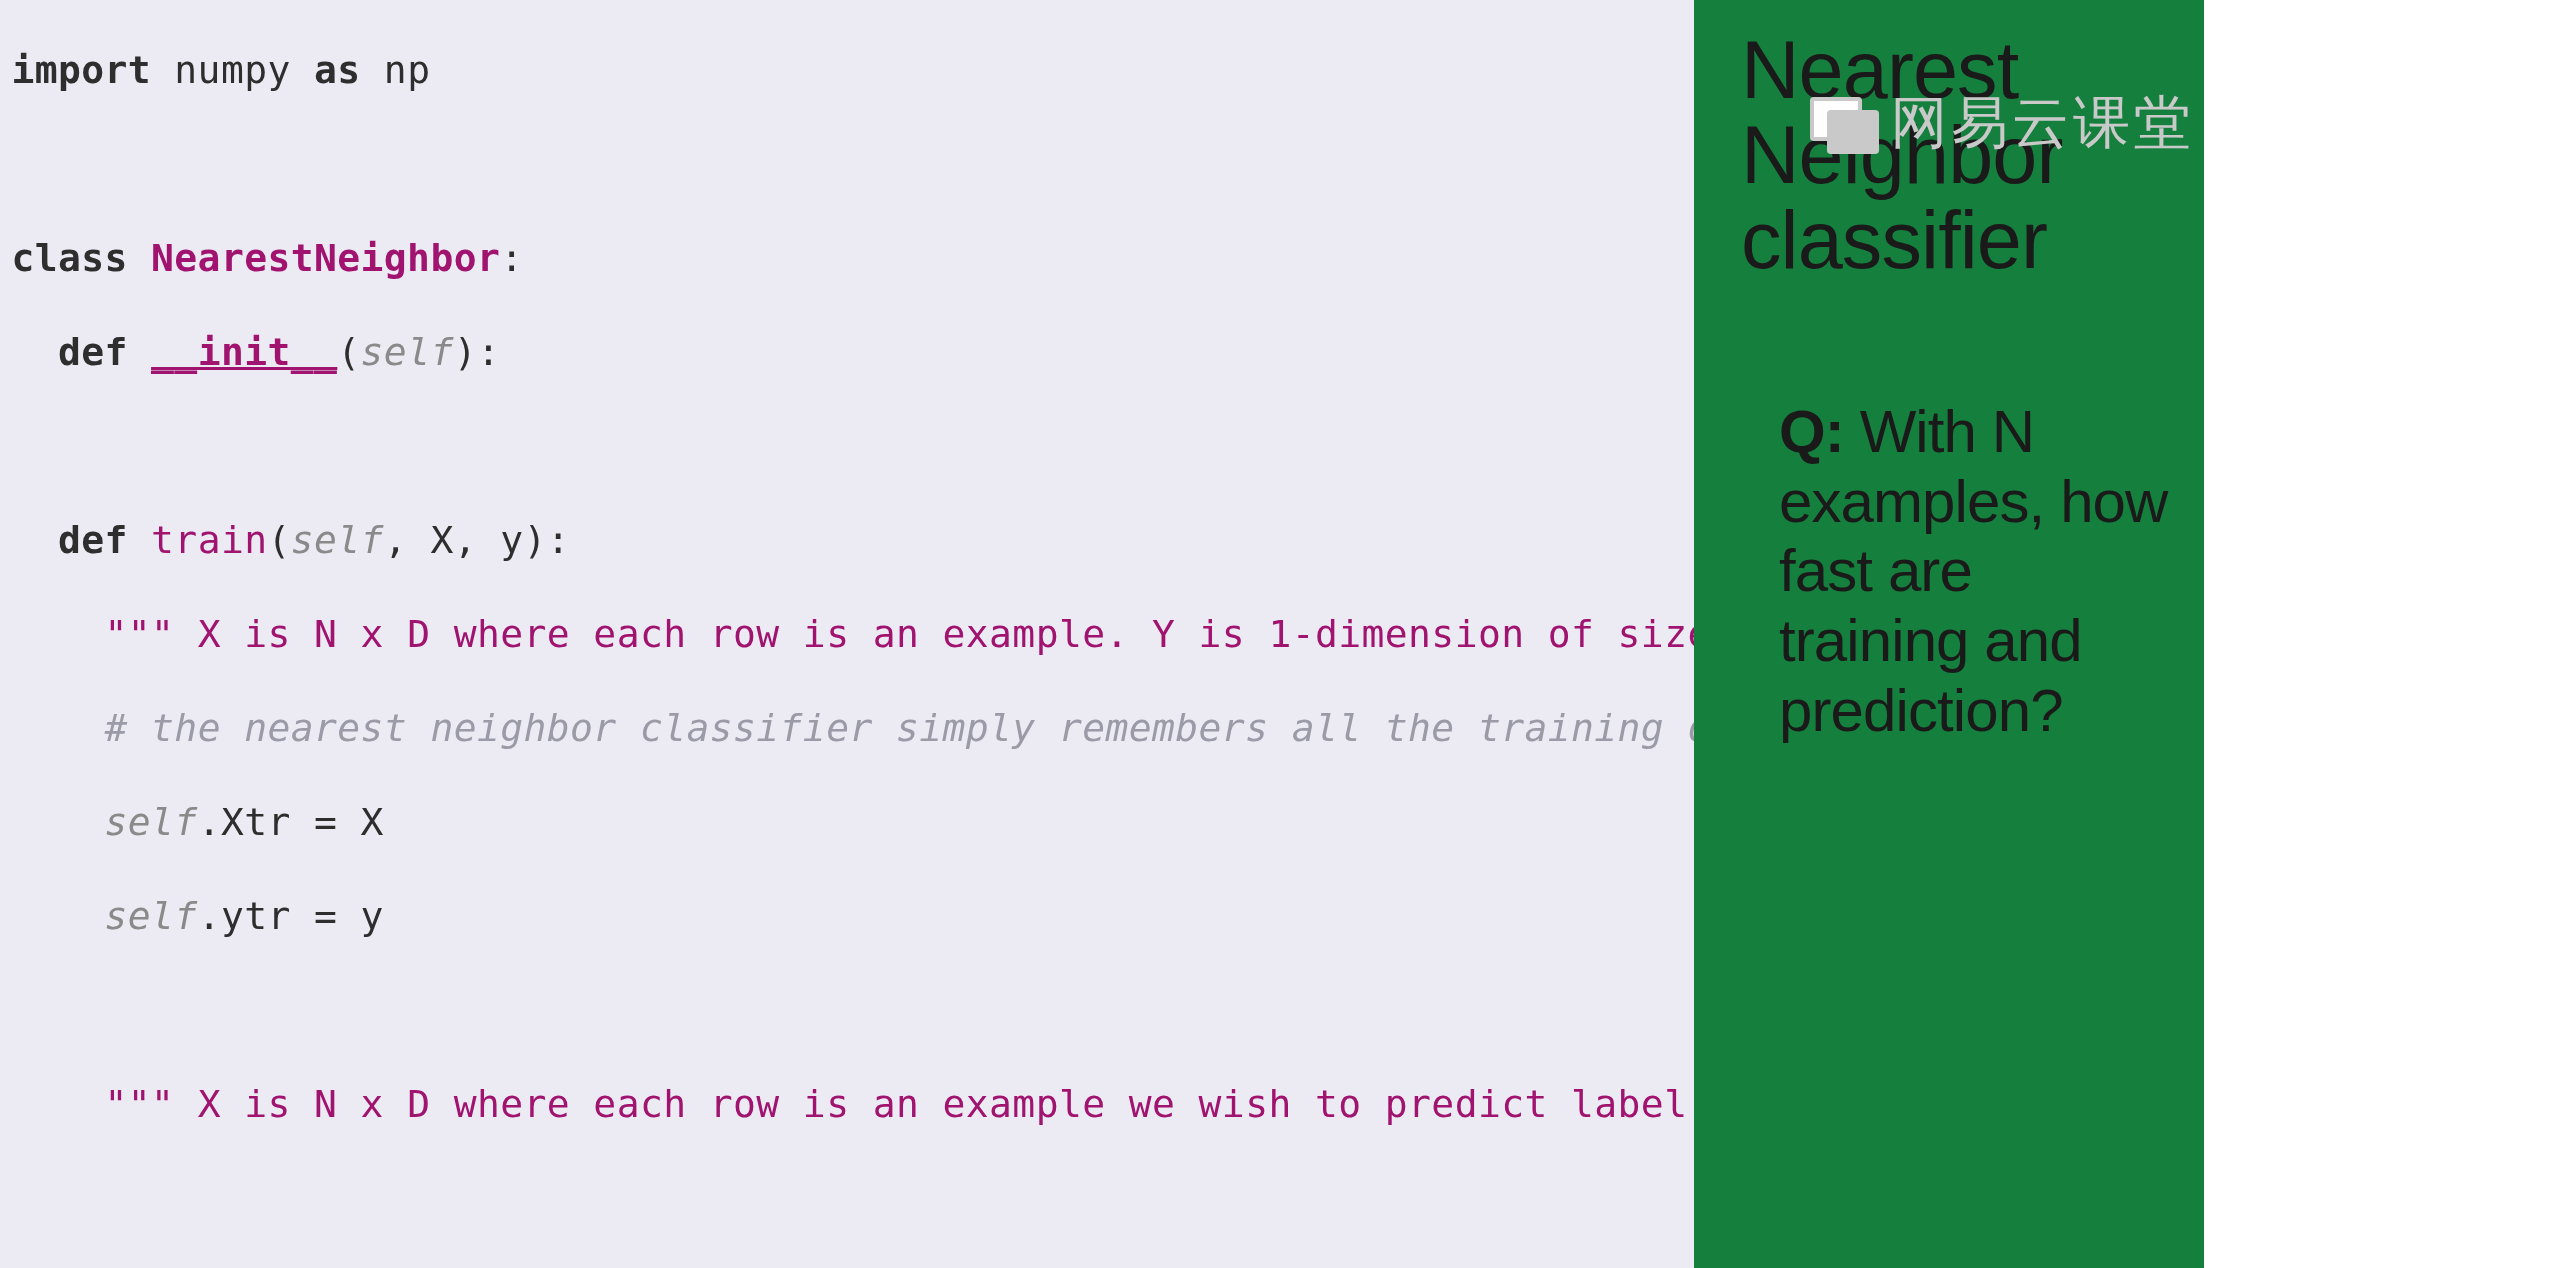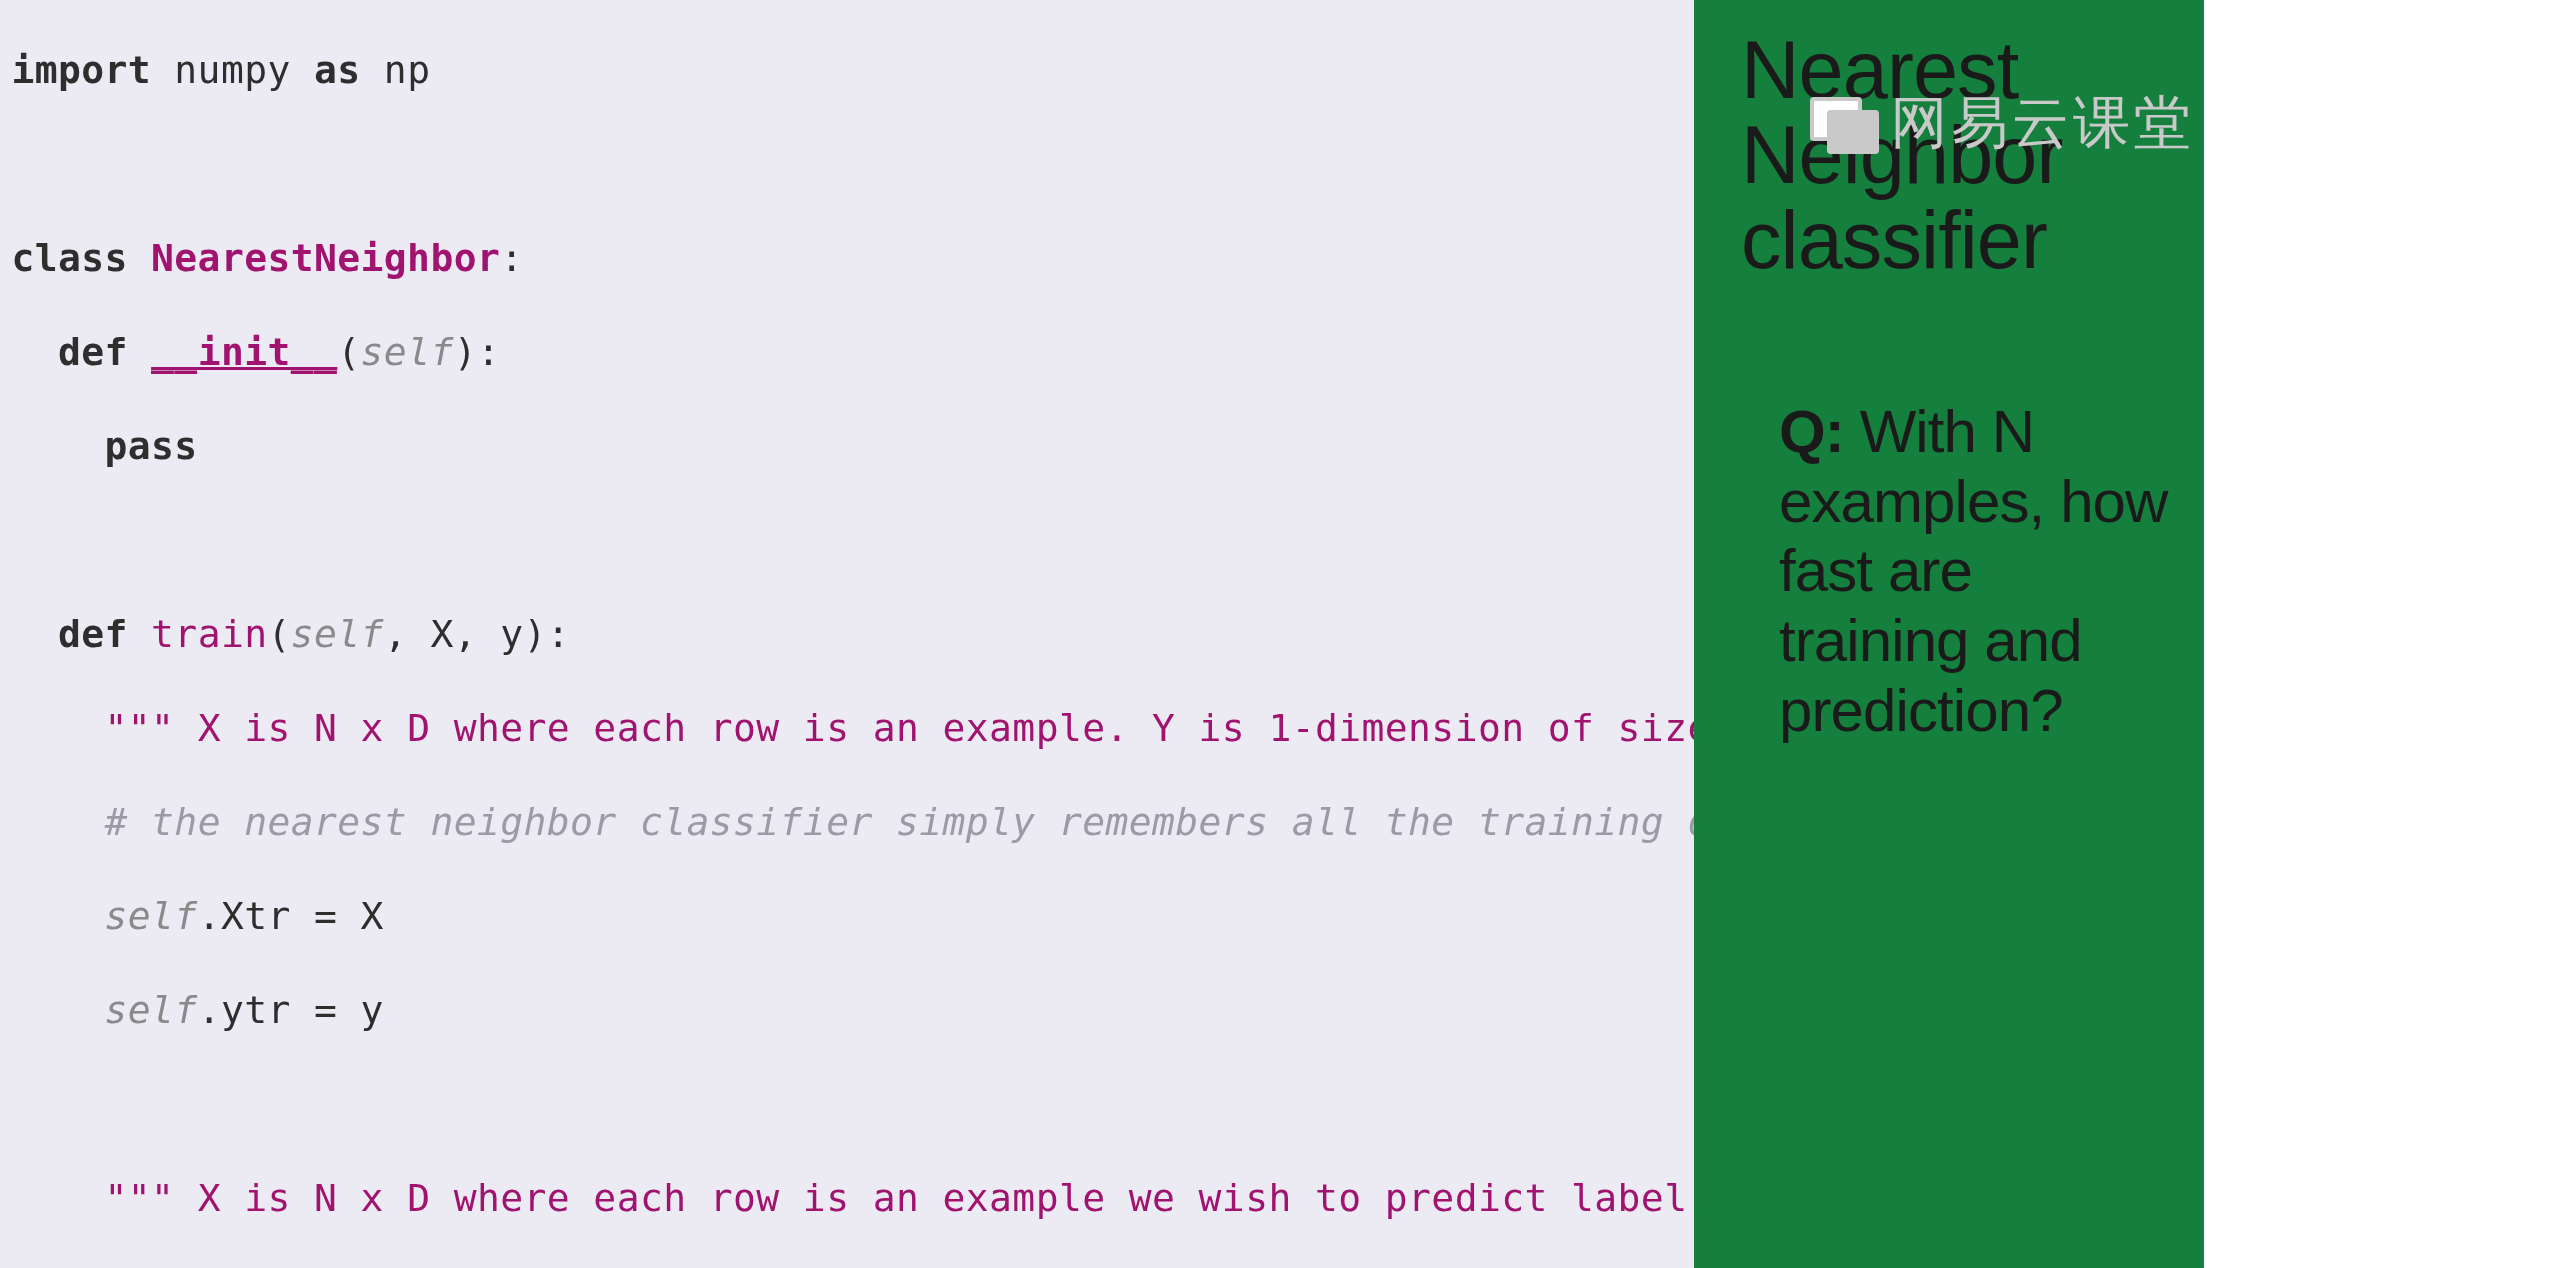--- a/index.html
+++ b/index.html
@@ -96,21 +96,20 @@
 </head>
 <body>
 
 <div id="wrap">
 
   <div id="code-panel">
 <div><span class="kw">import</span><span> numpy </span><span class="kw">as</span><span> np</span></div>
 <div> </div>
 <div><span class="kw">class </span><span class="cls">NearestNeighbor</span><span>:</span></div>
 <div><span>  </span><span class="kw">def </span><span class="dunder">__init__</span><span>(</span><span class="self">self</span><span>):</span></div>
-<div><span class="kw">    pass</span></div>
 <div> </div>
 <div><span>  </span><span class="kw">def </span><span class="fn">train</span><span>(</span><span class="self">self</span><span>, X, y):</span></div>
 <div><span>    </span><span class="str">""" X is N x D where each row is an example. Y is 1-dimension of size N """</span></div>
 <div><span>    </span><span class="com"># the nearest neighbor classifier simply remembers all the training data</span></div>
 <div><span>    </span><span class="self">self</span><span>.Xtr = X</span></div>
 <div><span>    </span><span class="self">self</span><span>.ytr = y</span></div>
 <div> </div>
 <div><span>    </span><span class="str">""" X is N x D where each row is an example we wish to predict label for """</span></div>
 
 

